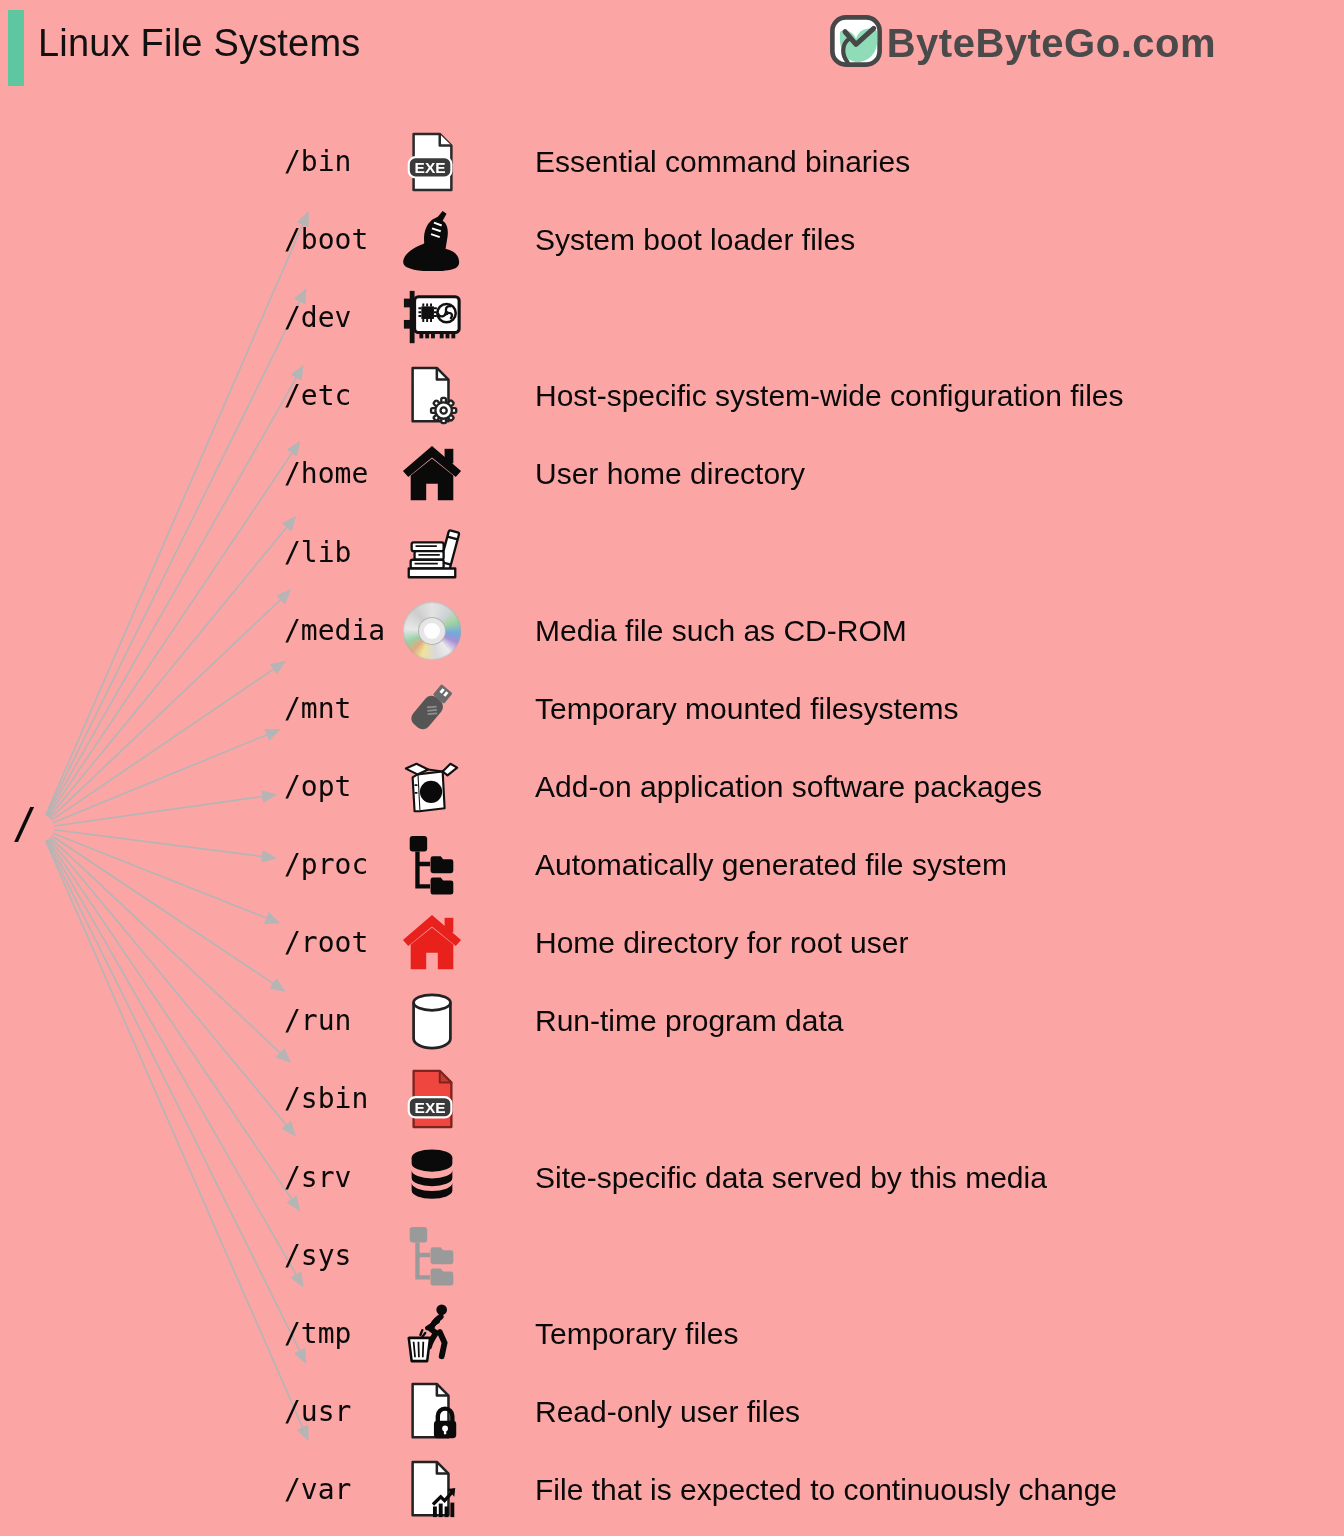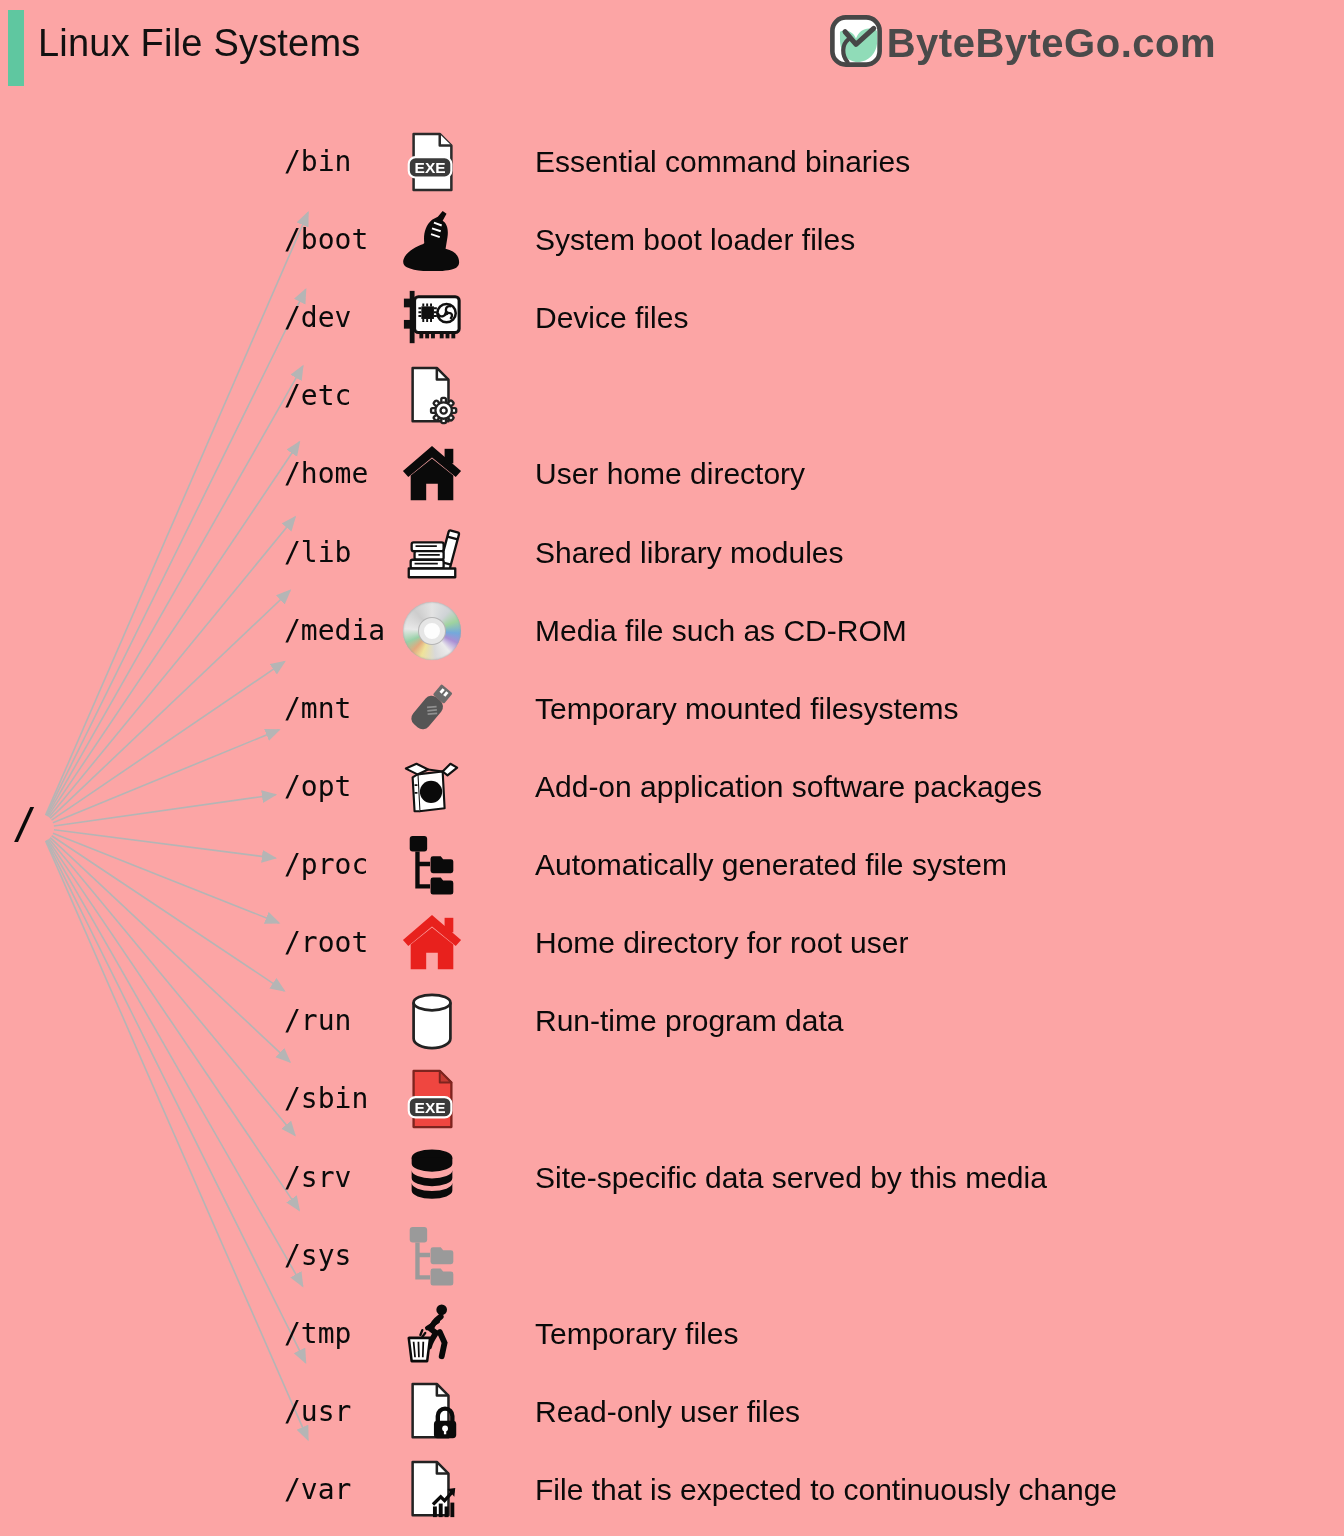--- a/index.html
+++ b/index.html
@@ -129,21 +129,20 @@
       <g fill="#111">
         <rect x="19" y="47" width="4" height="6"></rect>
               <rect x="25" y="47" width="4" height="6"></rect>
               <rect x="31" y="47" width="4" height="6"></rect>
         <rect x="40" y="47" width="4" height="6"></rect>
               <rect x="46" y="47" width="4" height="6"></rect>
               <rect x="52" y="47" width="4" height="6"></rect>
       </g>
     </svg>
         </div>
-    <div class="desc">Device files</div>
   </div>
       <div class="row" style="top: 357.36px;">
     <div class="path">/etc</div>
     <div class="icon">
     <svg width="62" height="62" viewBox="0 0 64 64">
       <path d="M12 3 H37 L49 15 V58 H12 Z" fill="#fff" stroke="#222" stroke-width="2.6" stroke-linejoin="round"></path>
       <path d="M37 3 V15 H49" fill="none" stroke="#222" stroke-width="2.6" stroke-linejoin="round"></path>
       <g transform="translate(44,47)">
         <g fill="#fff" stroke="#222" stroke-width="2.4">
           <rect x="-2.4" y="-13" width="4.8" height="6" rx="1.4" transform="rotate(0)"></rect>
@@ -153,20 +152,21 @@
           <rect x="-2.4" y="-13" width="4.8" height="6" rx="1.4" transform="rotate(180)"></rect>
           <rect x="-2.4" y="-13" width="4.8" height="6" rx="1.4" transform="rotate(225)"></rect>
           <rect x="-2.4" y="-13" width="4.8" height="6" rx="1.4" transform="rotate(270)"></rect>
           <rect x="-2.4" y="-13" width="4.8" height="6" rx="1.4" transform="rotate(315)"></rect>
           <circle cx="0" cy="0" r="8.5"></circle>
           <circle cx="0" cy="0" r="3.2"></circle>
         </g>
       </g>
     </svg>
         </div>
+    <div class="desc">Host-specific system-wide configuration files</div>
   </div>
       <div class="row" style="top: 435.48px;">
     <div class="path">/home</div>
     <div class="icon">
     <svg width="62" height="62" viewBox="0 0 64 64">
       <g fill="#0a0a0a">
         <polygon points="32,3 62,29 56.5,35 32,15 7.5,35 2,29"></polygon>
         <rect x="45" y="6" width="9" height="15"></rect>
         <path d="M10 33.5 L32 16 L54 33.5 V59 H38 V42 H26 V59 H10 Z"></path>
       </g>
@@ -182,21 +182,20 @@
         <rect x="43" y="9" width="11" height="42" rx="2"></rect>
         <path d="M43 16 h11 M43 43 h11"></path>
       </g>
       <rect x="11" y="21" width="33" height="9" rx="2"></rect>
       <rect x="14" y="30" width="30" height="9" rx="2"></rect>
       <rect x="10" y="39" width="34" height="9" rx="2"></rect>
       <path d="M15 25 h22 M18 34 h22 M14 43 h24" stroke-width="1.8"></path>
       <path d="M8 48 h48 v9 H8 z"></path>
     </svg>
         </div>
-    <div class="desc">Shared library modules</div>
   </div>
       <div class="row" style="top: 591.72px;">
     <div class="path">/media</div>
     <div class="icon">
           <div class="cd">
             <div class="cd-hole"></div>
           </div>
         </div>
     <div class="desc">Media file such as CD-ROM</div>
   </div>

